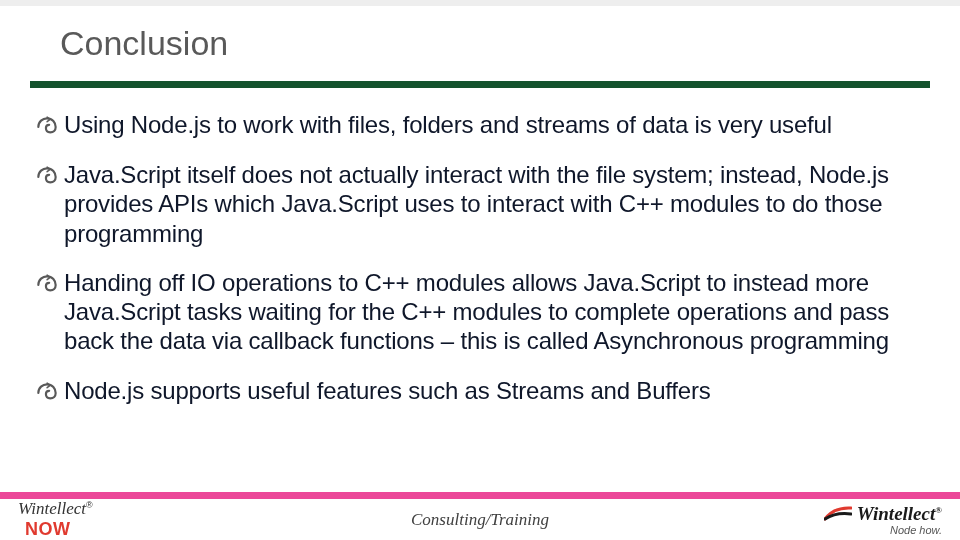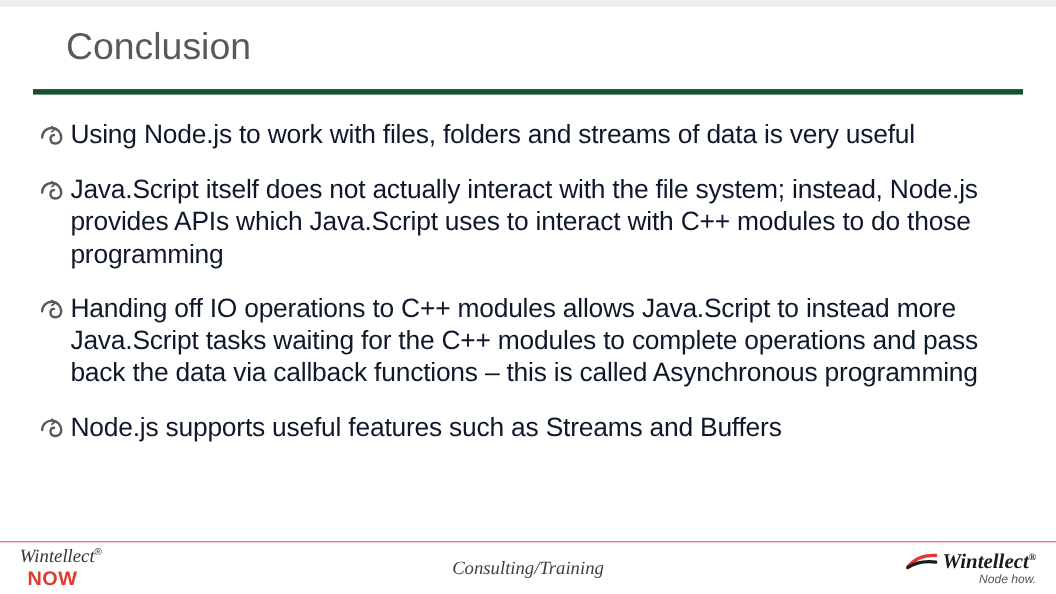--- a/index.html
+++ b/index.html
@@ -9,21 +9,21 @@
     background: #ffffff;
     position: relative;
   }
   .top-bar {
     height: 6px;
     width: 100%;
     background: #eeeeee;
   }
   .title-wrap {
     padding: 18px 30px 8px 30px;
-    border-bottom: 5px solid #14532d;
+    border-bottom: 7px solid #14532d;
     margin: 0 30px 0 30px;
   }
   .title {
     font-size: 34px;
     font-weight: 300;
     color: #595959;
     padding-bottom: 10px;
   }
   .content {
     padding: 22px 34px 0 34px;
@@ -46,21 +46,21 @@
     font-weight: 300;
     color: #0f172a;
     letter-spacing: -0.2px;
   }
   .footer {
     position: absolute;
     bottom: 0;
     left: 0;
     right: 0;
     height: 48px;
-    border-top: 1px solid #ec4899;
+    border-top: 7px solid #ec4899;
     display: flex;
     align-items: center;
     justify-content: space-between;
     padding: 0 18px;
   }
   .footer-center {
     position: absolute;
     left: 50%;
     transform: translateX(-50%);
     color: #404040;

